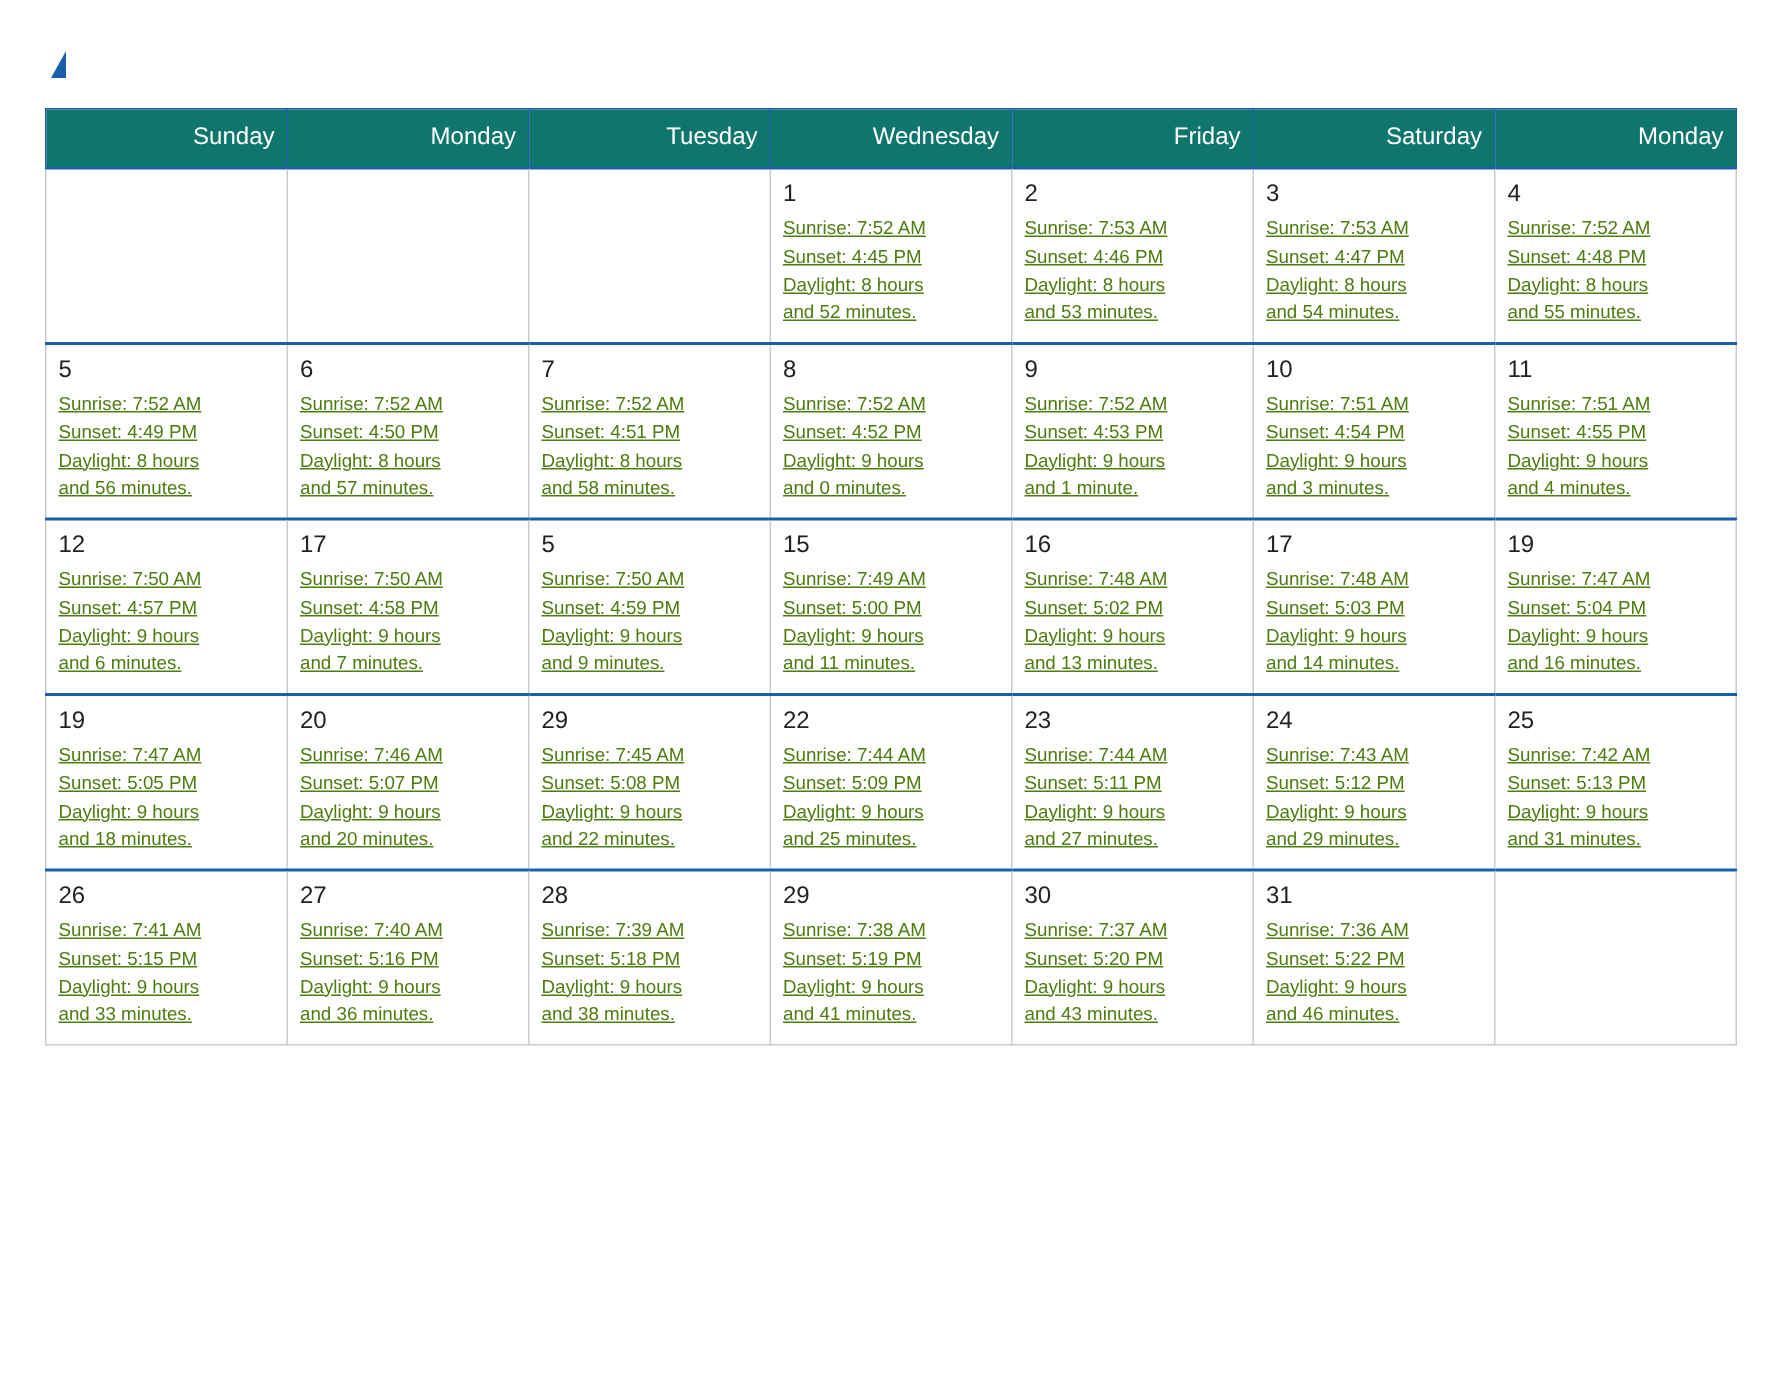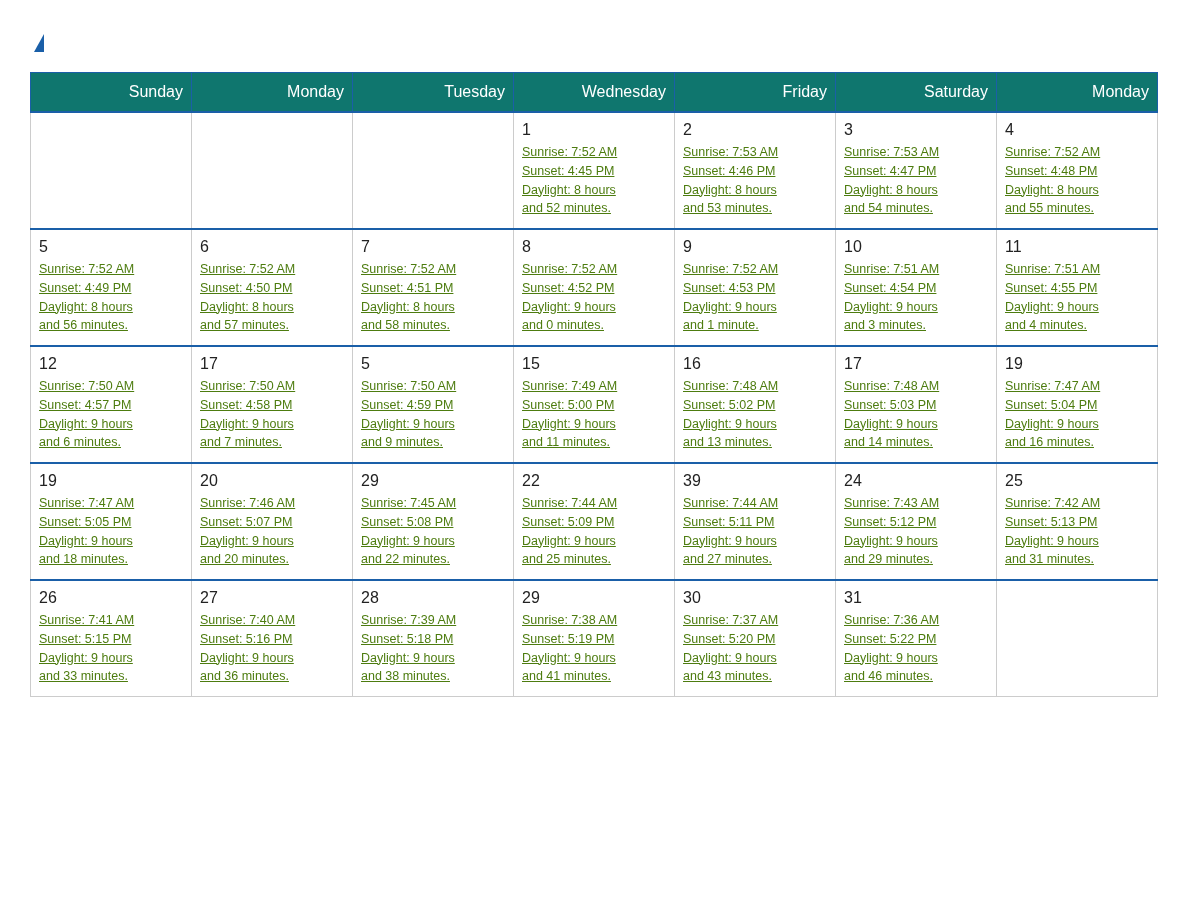--- a/index.html
+++ b/index.html
@@ -221,21 +221,21 @@
         </td>
         <td>
           <span class="day-number">29</span>
           <div class="day-info">Sunrise: 7:45 AM<br>Sunset: 5:08 PM<br>Daylight: 9 hours<br>and 22 minutes.</div>
         </td>
         <td>
           <span class="day-number">22</span>
           <div class="day-info">Sunrise: 7:44 AM<br>Sunset: 5:09 PM<br>Daylight: 9 hours<br>and 25 minutes.</div>
         </td>
         <td>
-          <span class="day-number">39</span>
+          <span class="day-number">23</span>
           <div class="day-info">Sunrise: 7:44 AM<br>Sunset: 5:11 PM<br>Daylight: 9 hours<br>and 27 minutes.</div>
         </td>
         <td>
           <span class="day-number">24</span>
           <div class="day-info">Sunrise: 7:43 AM<br>Sunset: 5:12 PM<br>Daylight: 9 hours<br>and 29 minutes.</div>
         </td>
         <td>
           <span class="day-number">25</span>
           <div class="day-info">Sunrise: 7:42 AM<br>Sunset: 5:13 PM<br>Daylight: 9 hours<br>and 31 minutes.</div>
         </td>

